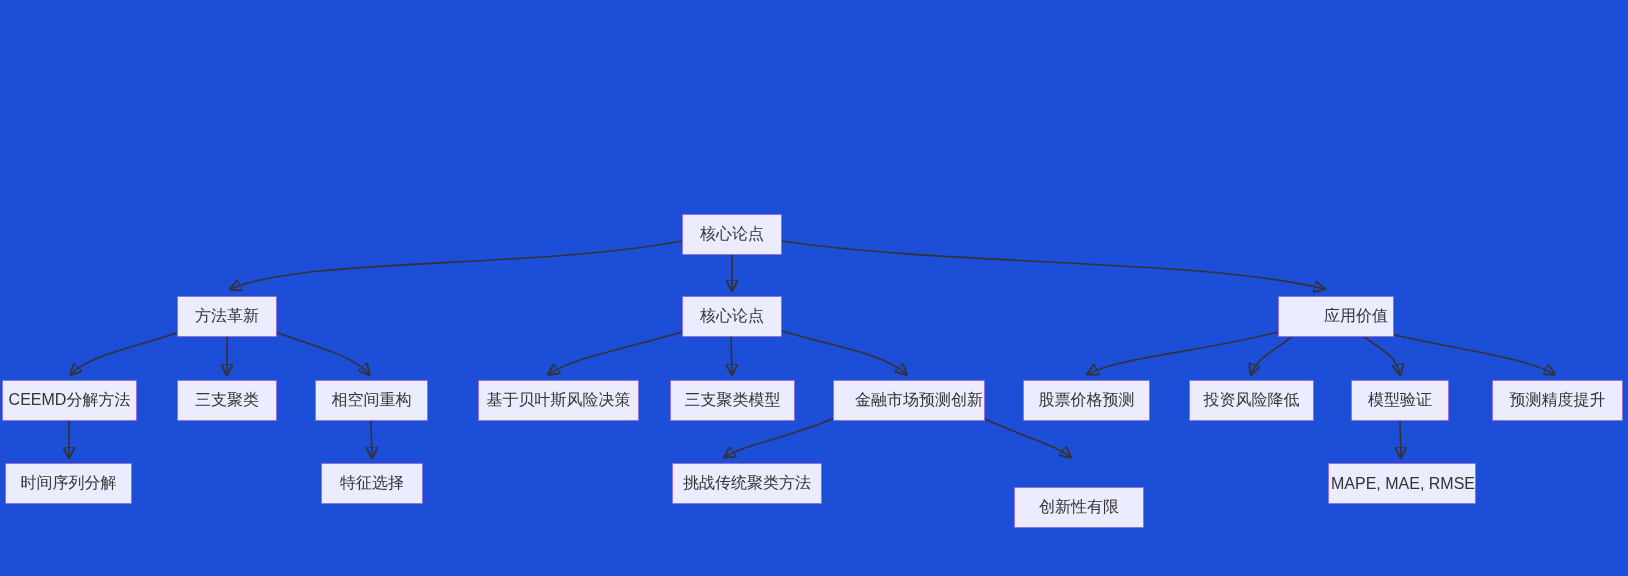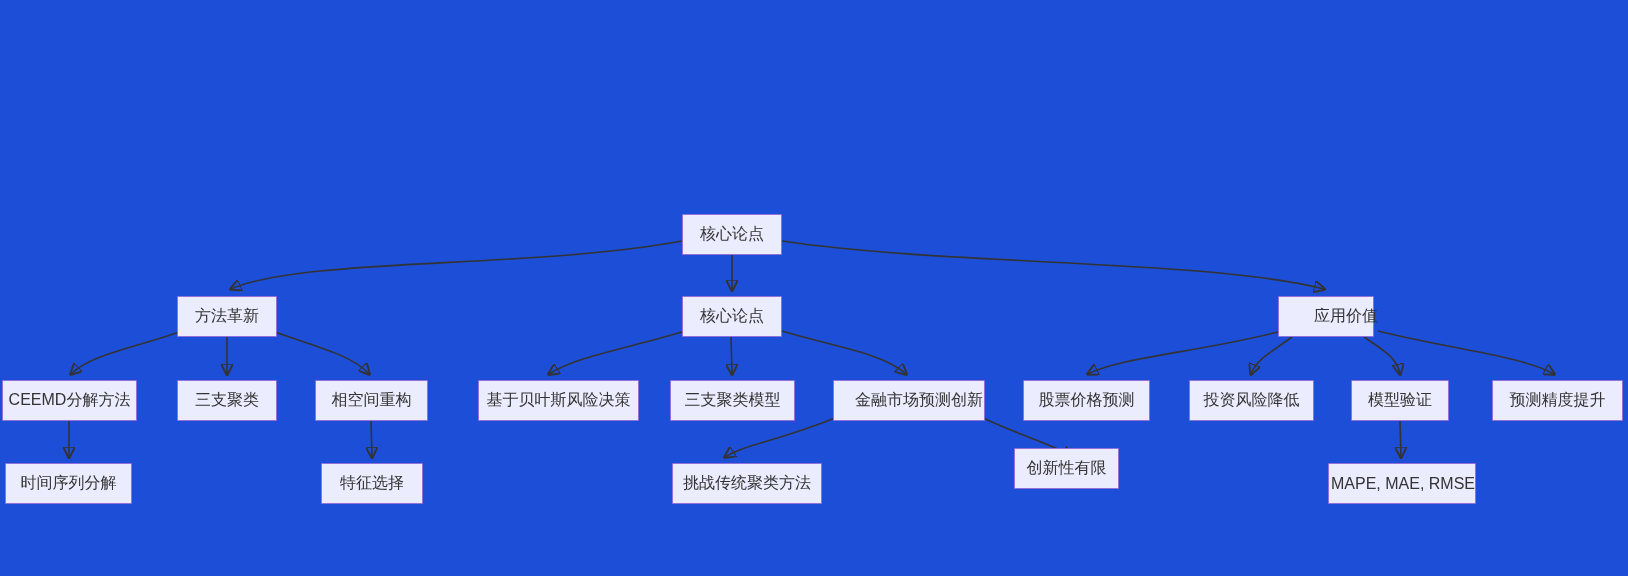--- a/index.html
+++ b/index.html
@@ -40,35 +40,35 @@
     justify-content: center;
     font-size: 16px;
     color: #333333;
     white-space: nowrap;
     text-align: center;
   }
   
   .n-core        { left: 682px;  top: 214px; width: 100px; }
   .n-method      { left: 177px;  top: 296px; width: 100px; }
   .n-theory      { left: 682px;  top: 296px; width: 100px; }
-  .n-application { left: 1278px; top: 296px; width: 96px; padding-left: 40px; }
+  .n-application { left: 1278px; top: 296px; width: 116px; padding-left: 40px; }
   .n-ceemd       { left: 2px;    top: 380px; width: 135px; }
   .n-threeway    { left: 177px;  top: 380px; width: 100px; }
   .n-phase       { left: 315px;  top: 380px; width: 113px; }
   .n-bayes       { left: 466px;  top: 380px; width: 161px; margin-left: 12px; }
   .n-twcmodel    { left: 670px;  top: 380px; width: 125px; }
   .n-finmarket   { left: 833px;  top: 380px; width: 152px; padding-left: 20px; }
   .n-stock       { left: 1023px; top: 380px; width: 127px; }
   .n-investrisk  { left: 1189px; top: 380px; width: 125px; }
   .n-modelvalid  { left: 1351px; top: 380px; width: 98px;  }
   .n-accuracy    { left: 1492px; top: 380px; width: 131px; }
   .n-timeseries  { left: 5px;    top: 463px; width: 127px; }
   .n-feature     { left: 321px;  top: 463px; width: 102px; }
   .n-challenge   { left: 672px;  top: 463px; width: 150px; text-align: center; }
-  .n-limitinnov  { left: 1014px; top: 448px; width: 105px; }
+  .n-limitinnov  { left: 1014px; top: 487px; width: 130px; }
   .n-metrics     { left: 1328px; top: 463px; width: 148px; justify-content: flex-end; }
 </style>
 </head>
 <body>
 
 <div class="canvas">
 
   <svg class="edge-layer" viewBox="0 0 1628 576" xmlns="http://www.w3.org/2000/svg">
     <defs>
       <marker id="arrow" viewBox="0 0 10 10" refX="8.5" refY="5" markerWidth="7.5" markerHeight="7.5" orient="auto-start-reverse">

